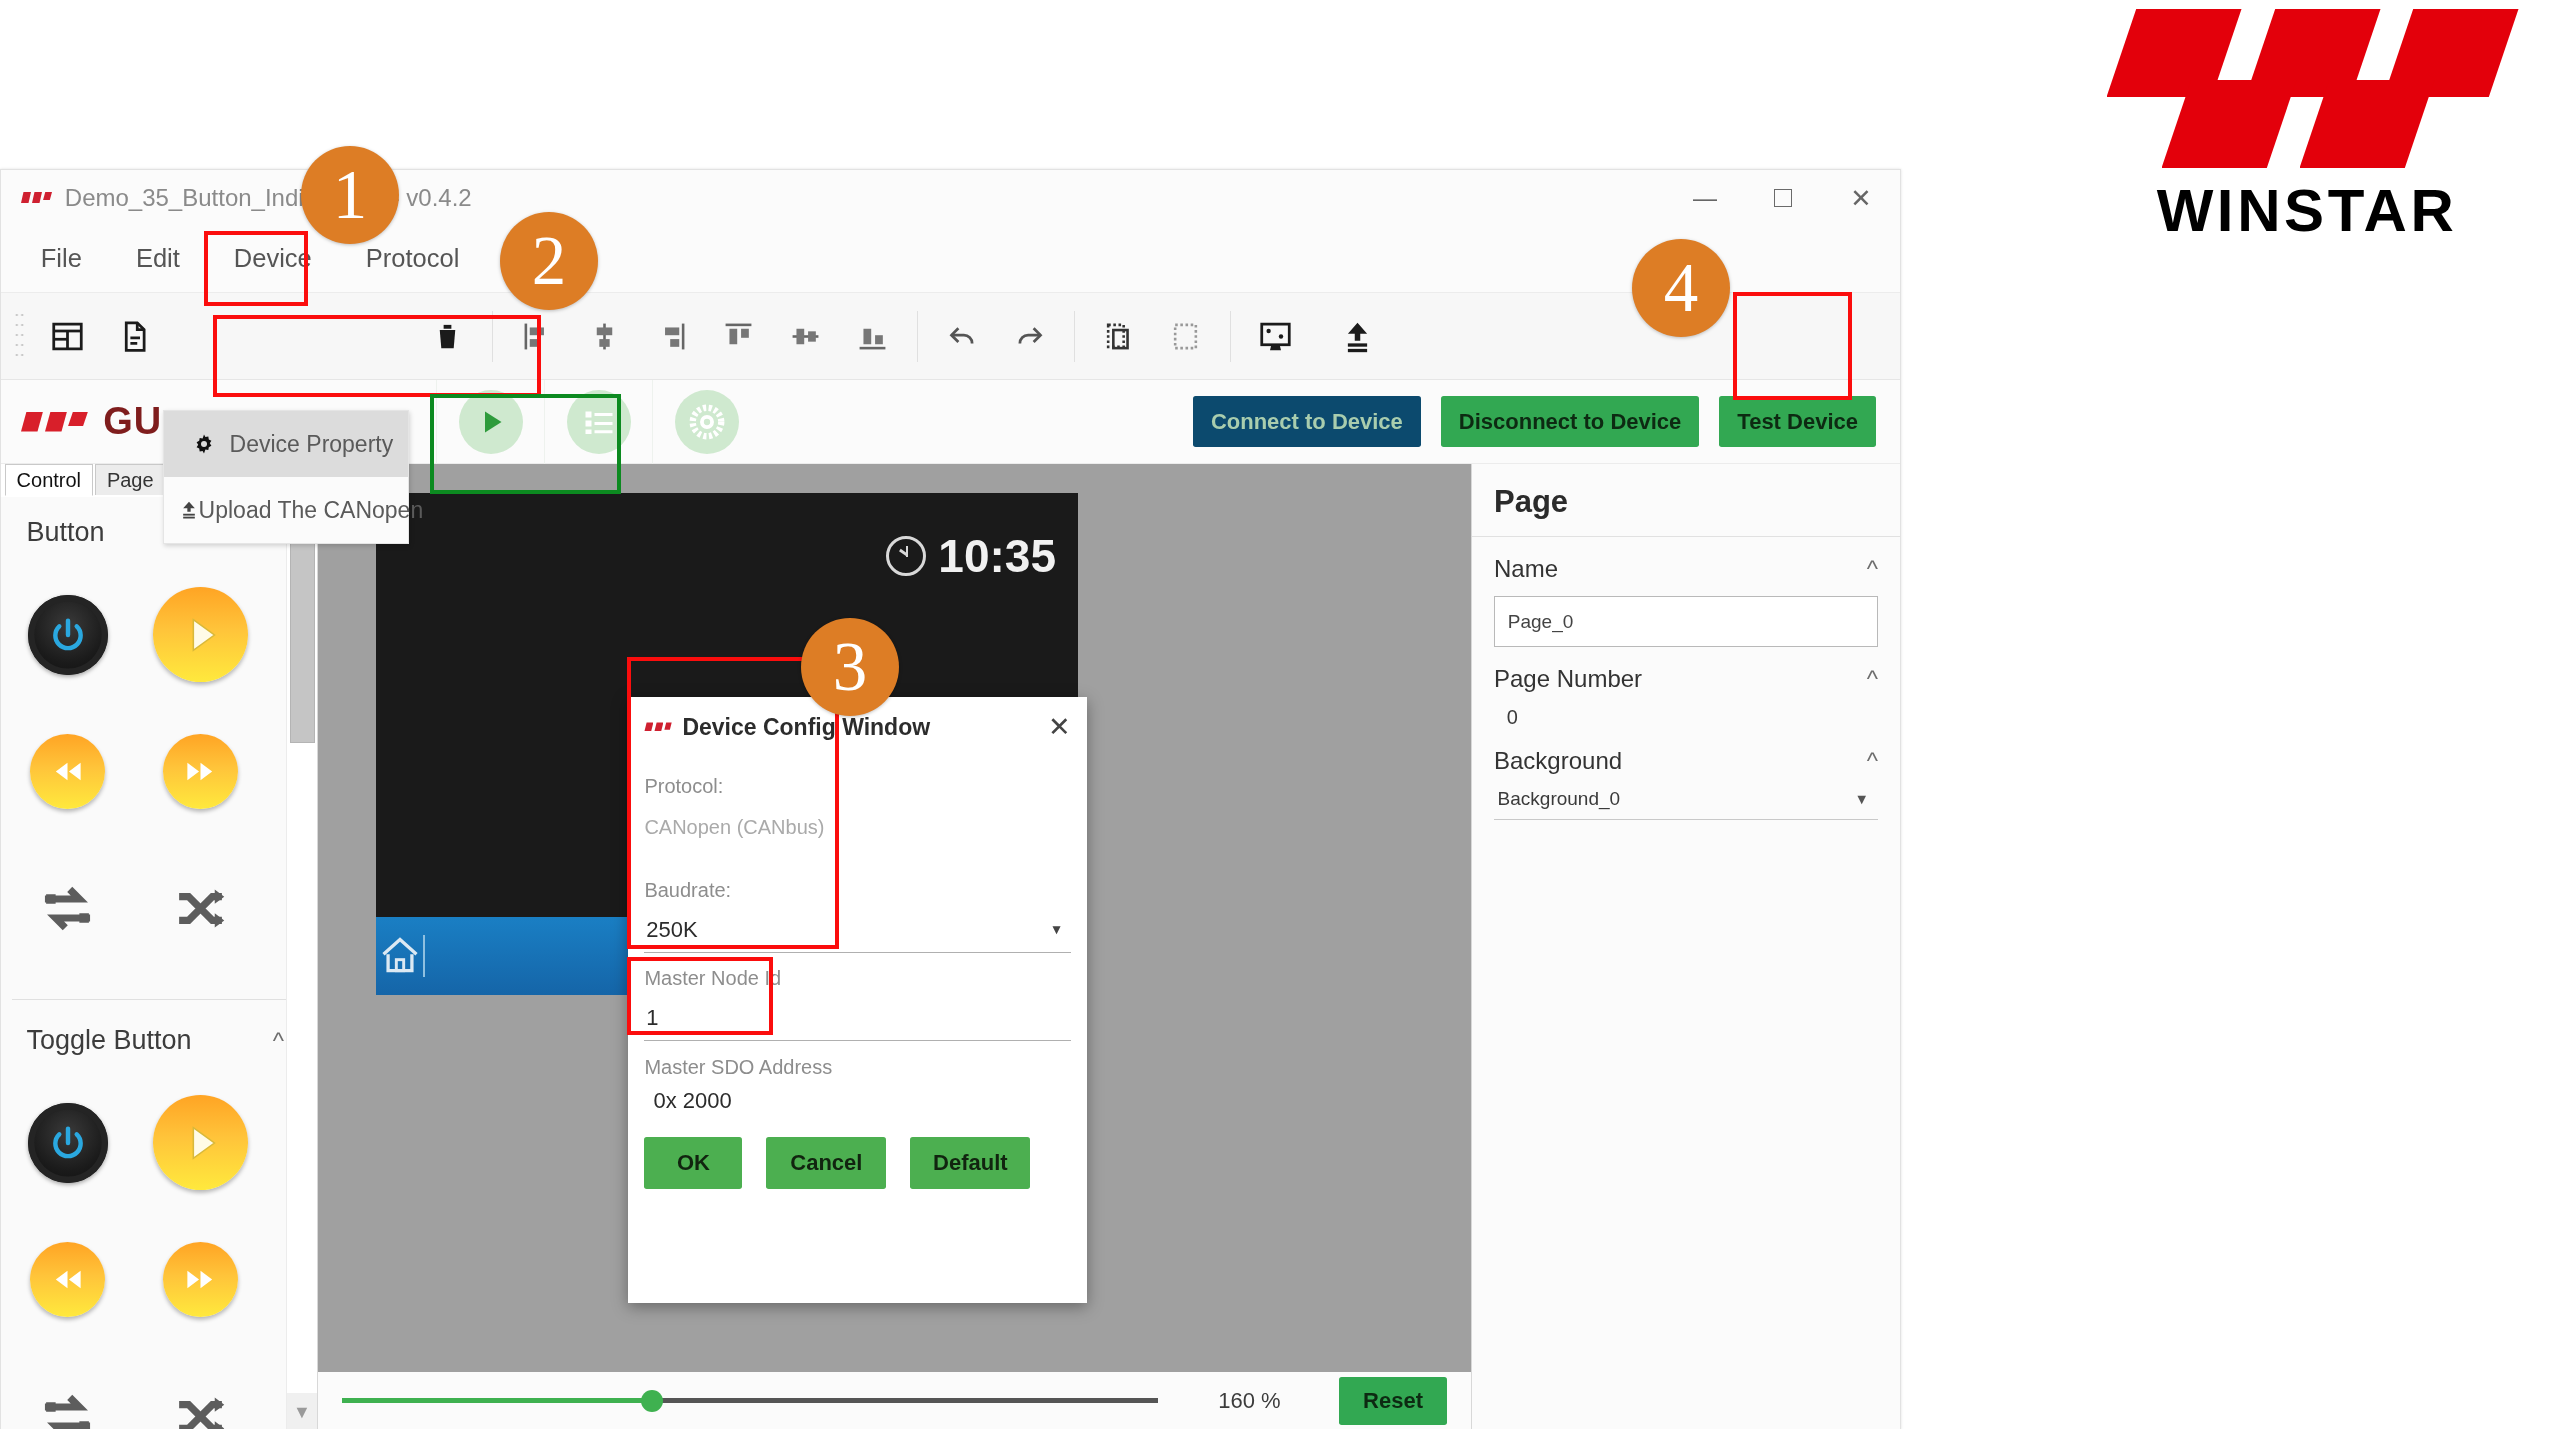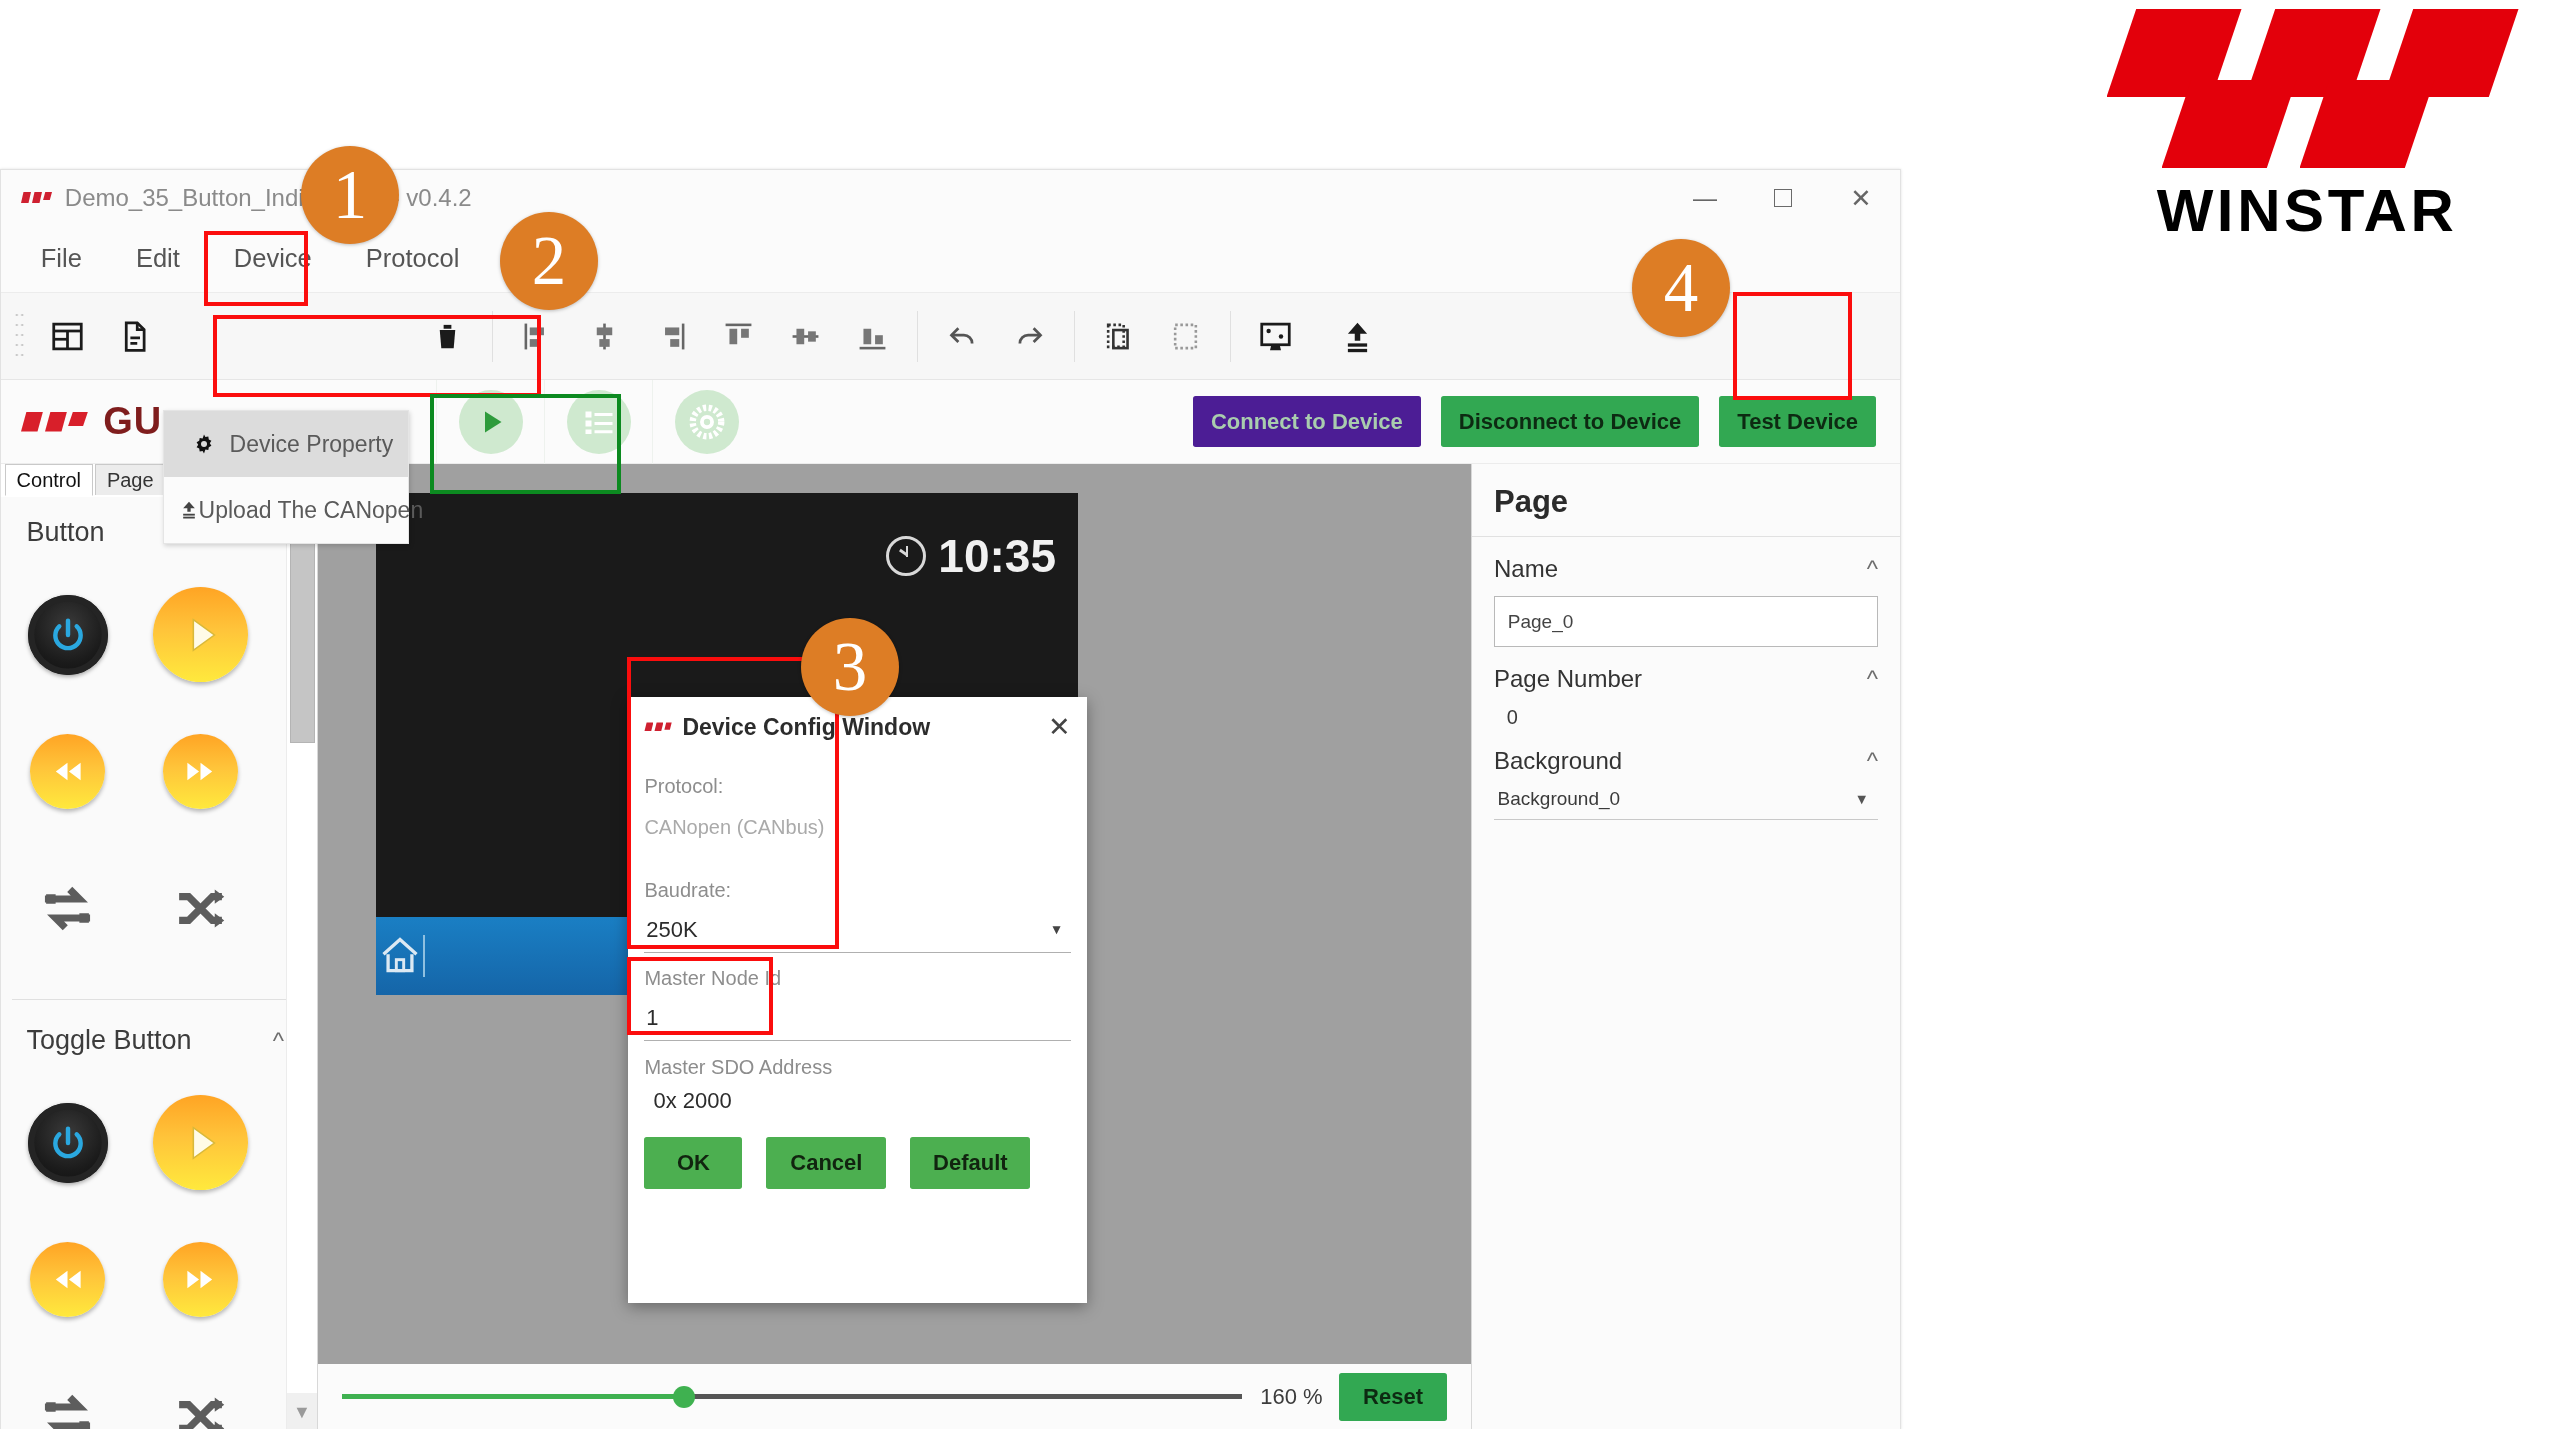--- a/index.html
+++ b/index.html
@@ -95,21 +95,21 @@
     width:64px; height:64px; border-radius:50%; display:flex; align-items:center; justify-content:center;
     background:#cfe9cf;
   }
   .circ-wrap { width:108px; display:flex; justify-content:center; align-items:center; height:84px;
     border-left:0.9px solid #eef2ee; }
   .grn-btn {
     background:#32a852; color:#0d2a12; font-weight:bold; font-size:22px;
     padding:12.8px 18px; border:none; border-radius:2.7px; font-family:"Liberation Sans",sans-serif;
     white-space:nowrap; cursor:pointer;
   }
-  .grn-btn.disabled { background:#4c1d95; color:#a9cdae; }
+  .grn-btn.disabled { background:#0c4a6e; color:#a9cdae; }
 
   
   #workarea { display:flex; height:967px; position:relative; }
 
   
   #leftpanel { width:317px; background:#ffffff; position:relative; border-right:0.9px solid #d8d8d8; }
   #lp-tabs { display:flex; height:33px; align-items:flex-start; padding-left:3.6px; background:#ffffff; }
   #lp-tabs .lp-tab {
     font-size:20px; color:#333; padding:3.6px 11px 3.6px 11px; font-family:"Liberation Sans",sans-serif;
     border:0.9px solid #c9c9c9; border-bottom:none; background:#ececec; margin-right:1.8px;
@@ -176,22 +176,22 @@
   .rp-head { display:flex; justify-content:space-between; align-items:center; }
   .rp-label { font-size:24px; color:#333; font-family:"Liberation Sans",sans-serif; }
   .rp-input { margin-top:12.8px; width:100%; height:51px; border:0.9px solid #b9b9b9; background:#fff;
      font-size:19px; color:#444; padding:0 12.8px; font-family:"Liberation Sans",sans-serif; }
   .rp-value { margin-top:12.8px; font-size:20px; color:#3a3a3a; padding-left:12.8px; font-family:"Liberation Sans",sans-serif; }
   .rp-select { margin-top:12.8px; display:flex; align-items:center; justify-content:space-between;
      border-bottom:0.9px solid #c9c9c9; padding:0 9px 9px 3.6px; font-size:19px; color:#3a3a3a;
      font-family:"Liberation Sans",sans-serif; }
 
   
-  #bottombar { position:absolute; left:317px; right:429px; bottom:0; height:65px;
-    background:#fbfbfb; display:flex; align-items:center; padding:0 24px; }
+  #bottombar { position:absolute; left:317px; right:429px; bottom:0; height:57px;
+    background:#fbfbfb; display:flex; align-items:center; padding:0 24px;gap:42px; }
   #zoom-track { position:relative; flex:1; height:5.5px; background:#555; margin-right:18px; }
   #zoom-fill { position:absolute; left:0; top:0; height:5.5px; width:38%; background:#3fb150; }
   #zoom-thumb { position:absolute; left:38%; top:-8.2px; width:22px; height:22px; border-radius:50%; background:#3fb150; transform:translateX(-50%); }
   #zoom-pct { font-size:22px; color:#3c3c3c; margin-right:16.4px; font-family:"Liberation Sans",sans-serif; }
 
   
   #config-dialog {
     position:absolute; left:627px; top:527px; width:459px; height:606px;
     background:#ffffff; box-shadow:0 3.6px 14.6px rgba(0,0,0,.35); z-index:60;
   }

